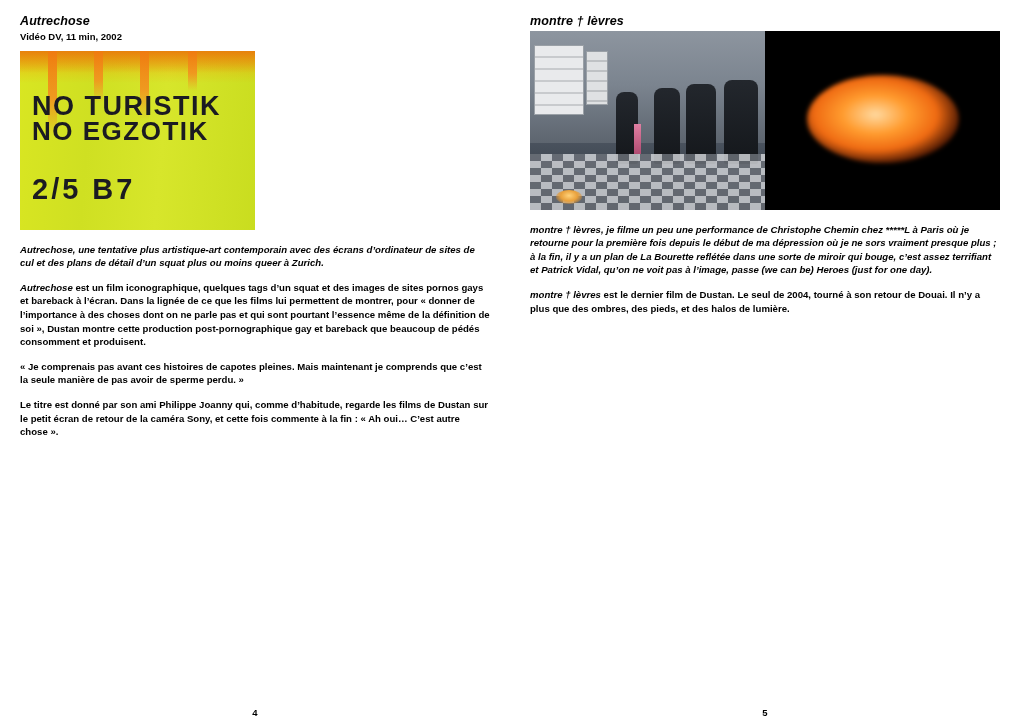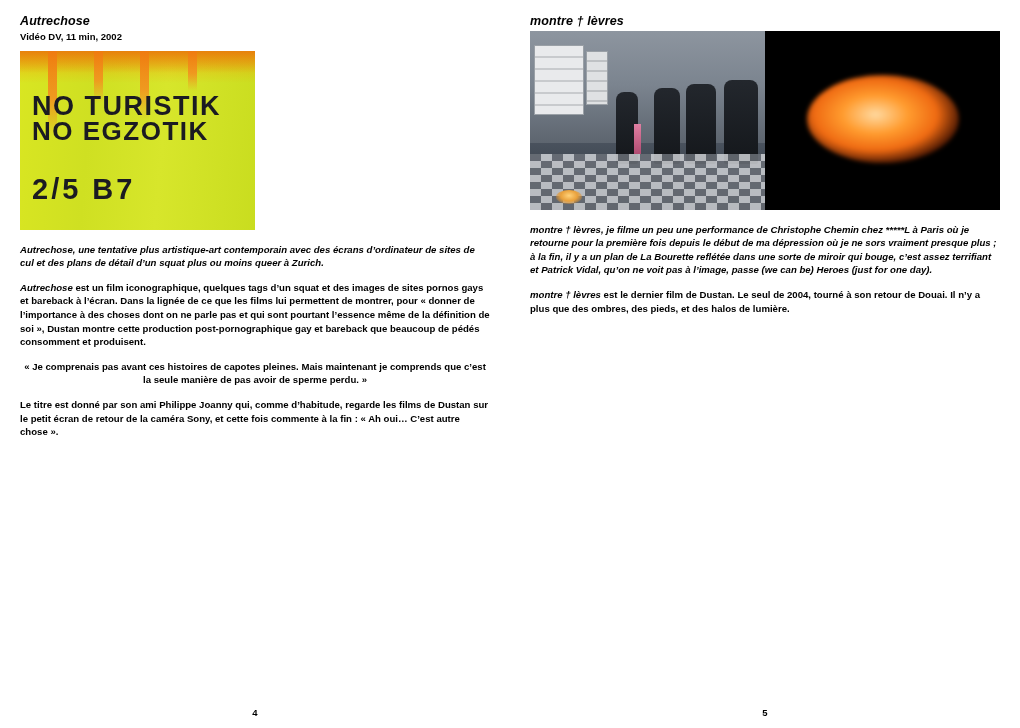--- a/index.html
+++ b/index.html
@@ -193,21 +193,21 @@
   .body-block {
     width: 470px;
     margin-top: 13px;
     font-size: 9.6px;
     line-height: 1.42;
   }
   .body-block p {
     margin: 0 0 11px 0;
     font-weight: bold;
   }
-  .body-block p.tight { margin-bottom: 0; text-align: center; }
+  .body-block p.tight { margin-bottom: 0; }
   .body-block i { font-style: italic; }
   .caption-para {
     font-size: 9.6px;
     line-height: 1.42;
     font-weight: bold;
     font-style: italic;
   }
 
   .folio {
     position: absolute;

